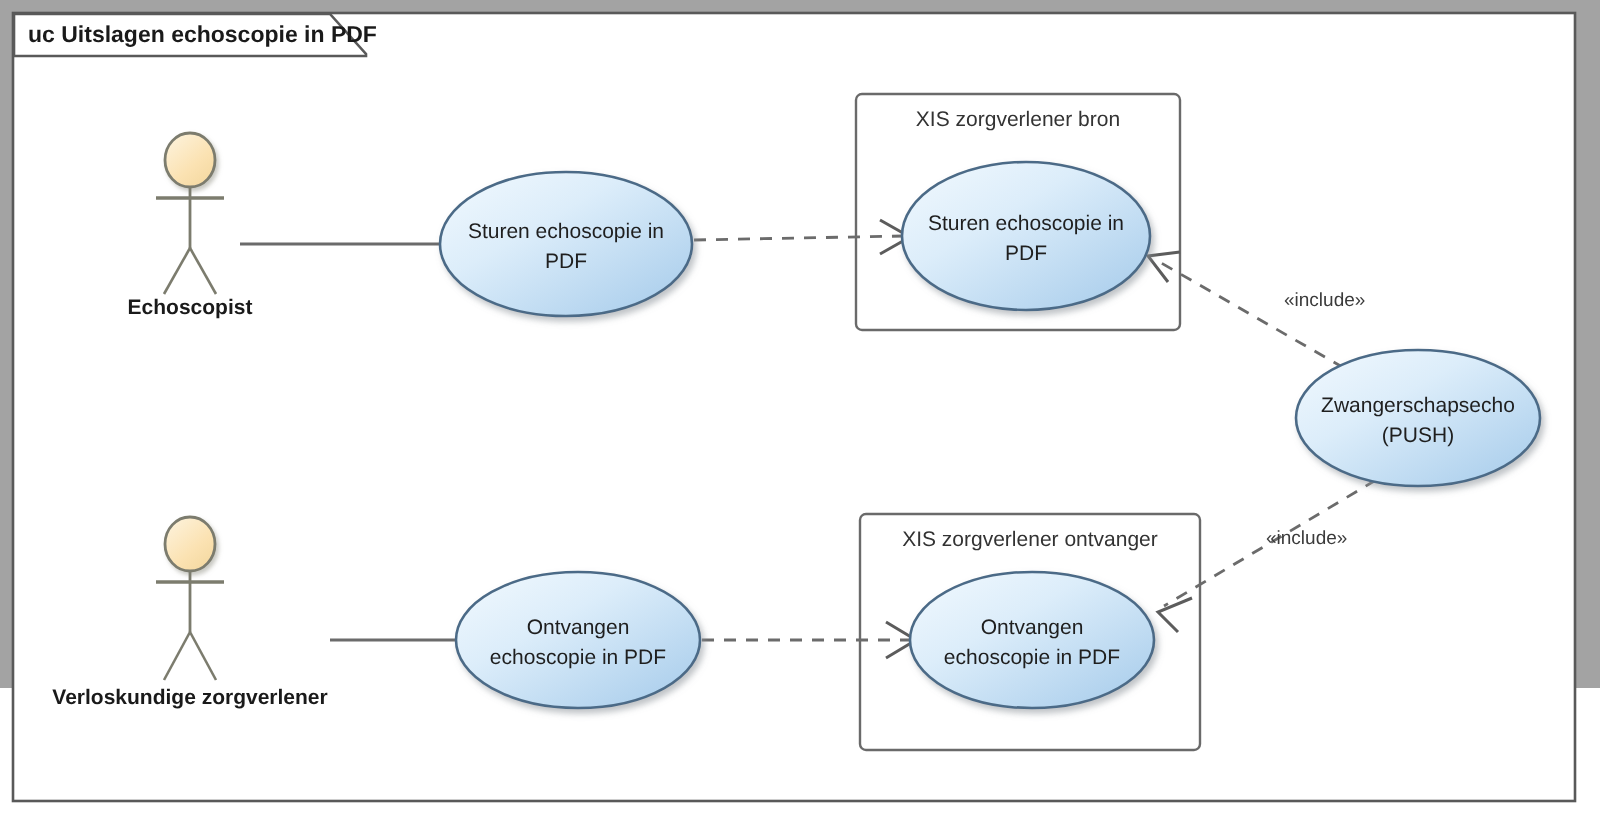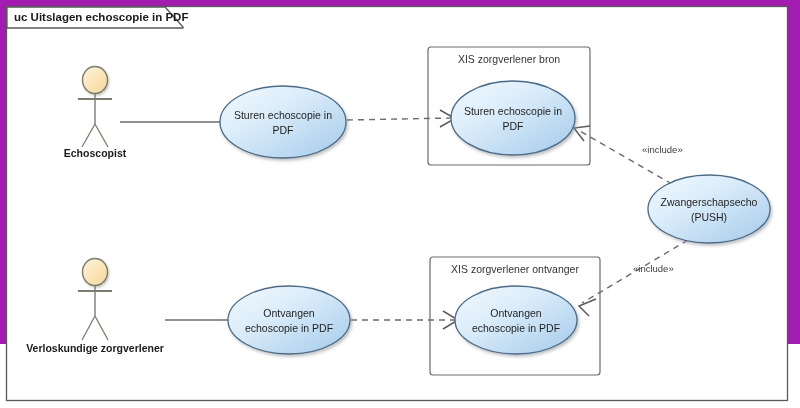--- a/index.html
+++ b/index.html
@@ -1,17 +1,17 @@
 <!DOCTYPE html>
 <html><head>
 <meta charset="utf-8">
 <style>
   html,body{margin:0;padding:0;background:#ffffff;}
   body{width:800px;height:408px;font-family:"Liberation Sans",sans-serif;overflow:hidden;}
-  #stage{position:relative;width:800px;height:344px;background:#a21caf;}
+  #stage{position:relative;width:800px;height:344px;background:#a3a3a3;}
   svg{display:block;}
   .frame-title{font-size:11.5px;font-weight:bold;fill:#1a1a1a;}
   .uc-label{font-size:10.5px;fill:#1f1f1f;}
   .actor-label{font-size:10.5px;fill:#1a1a1a;font-weight:bold;}
   .boundary-label{font-size:10.5px;fill:#333333;}
   .stereo-label{font-size:9.5px;fill:#3b3b3b;}
 </style>
 </head>
 <body>
 

